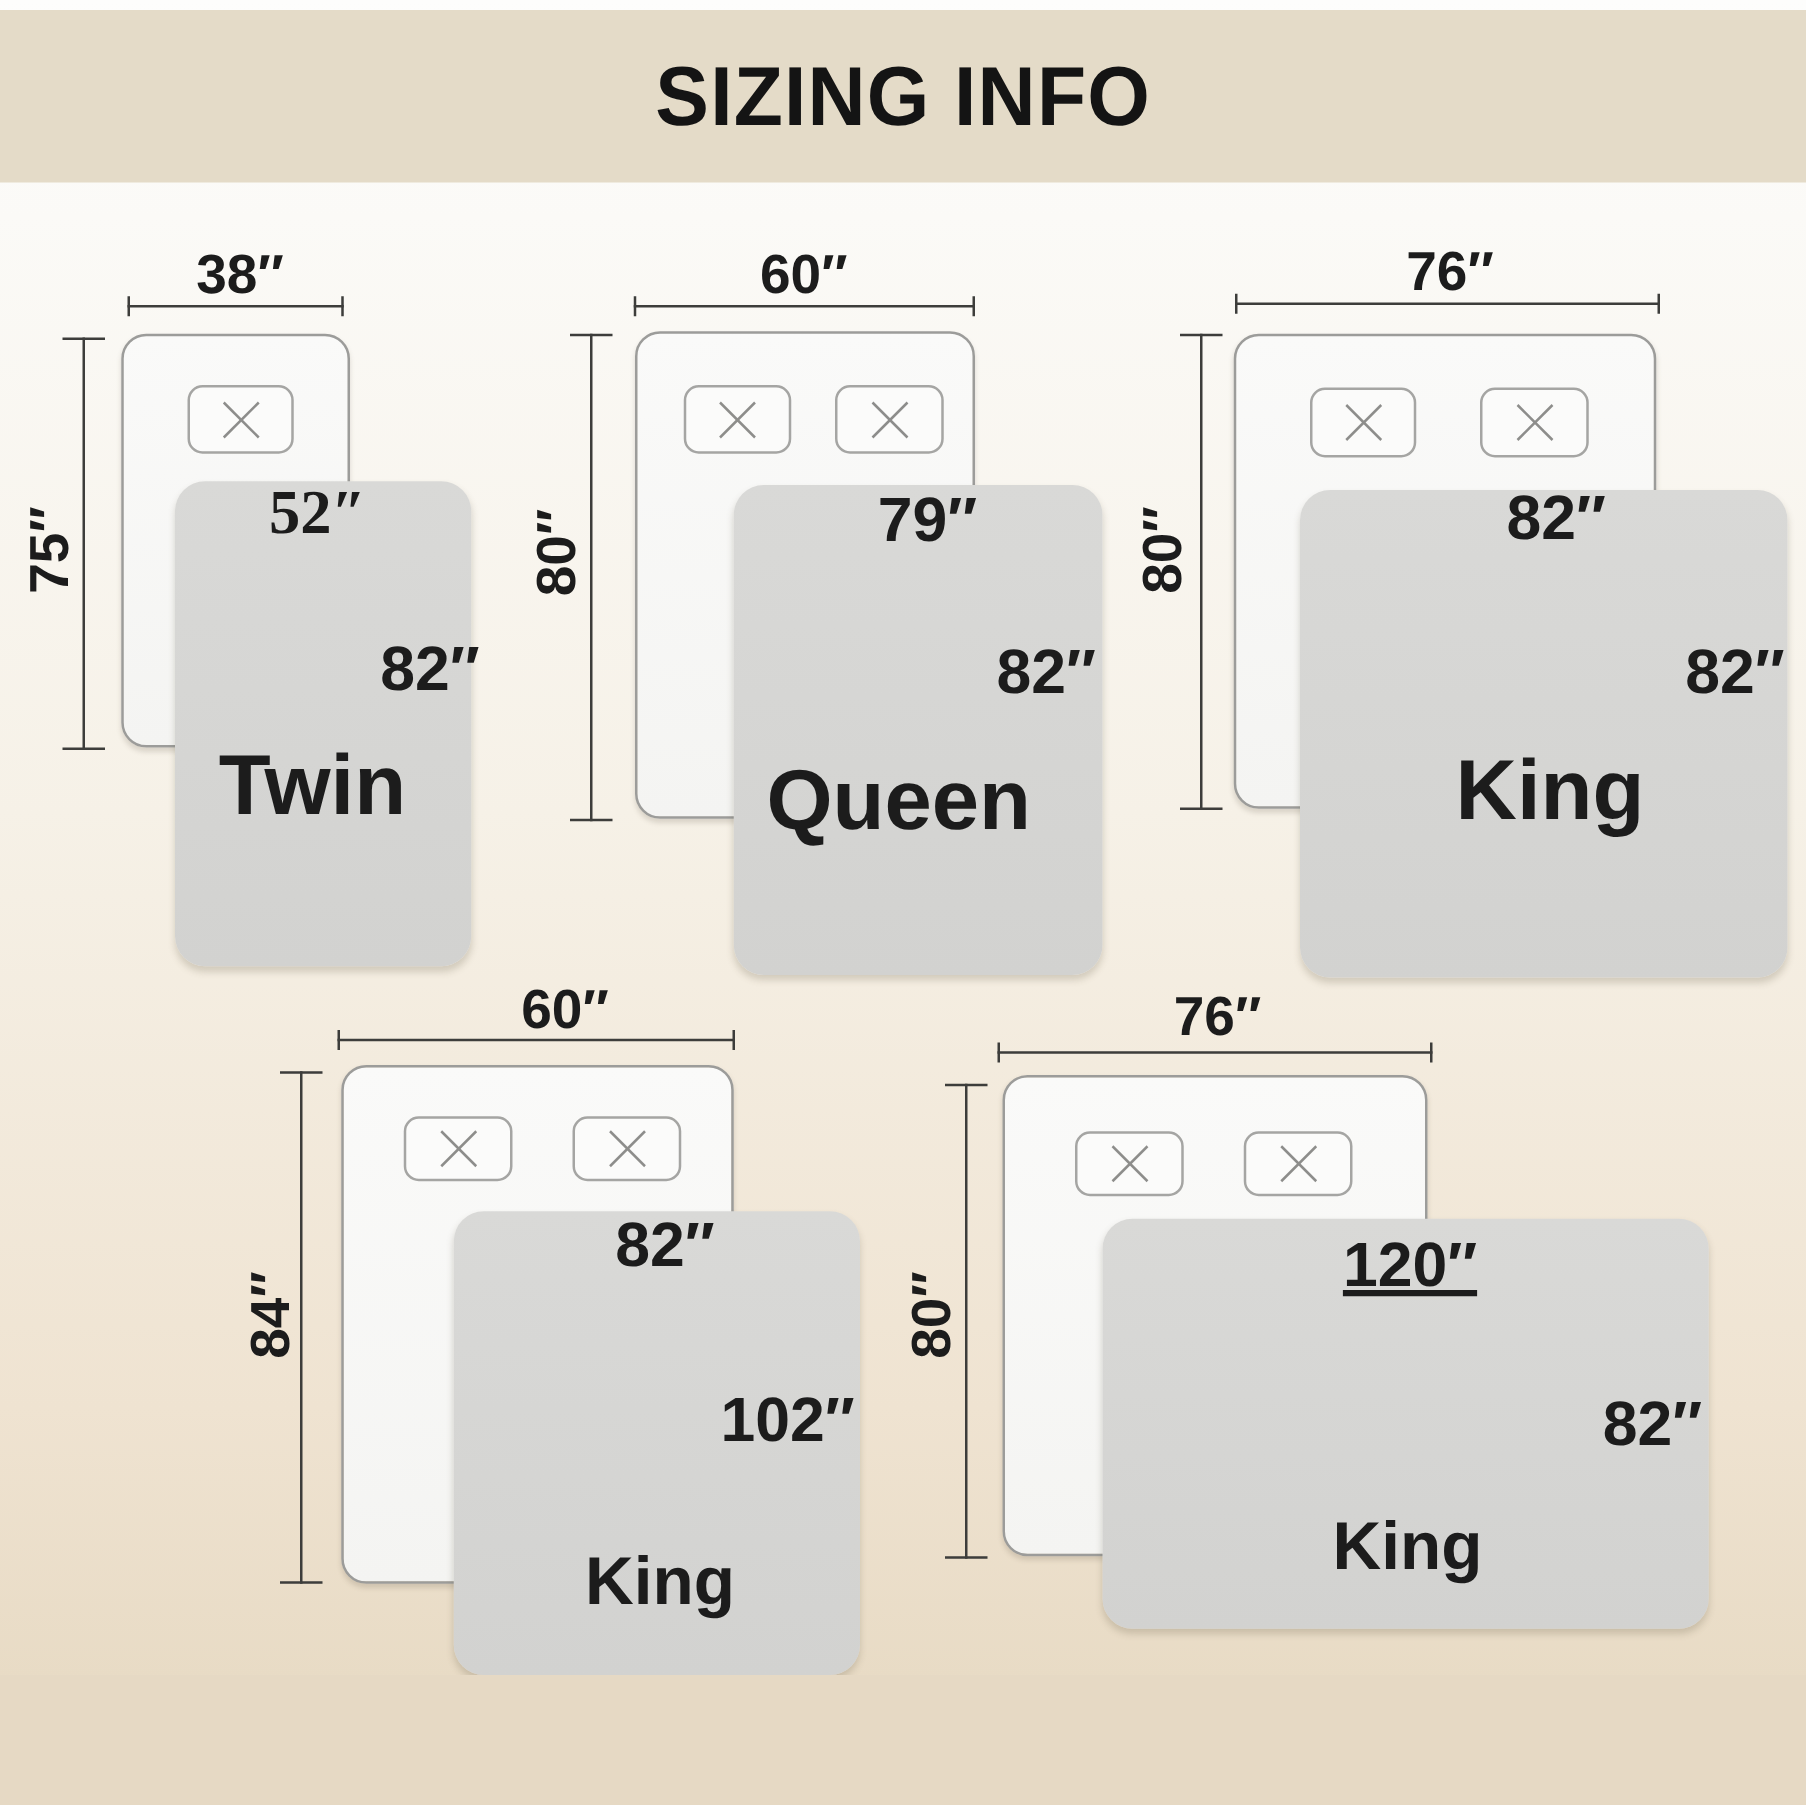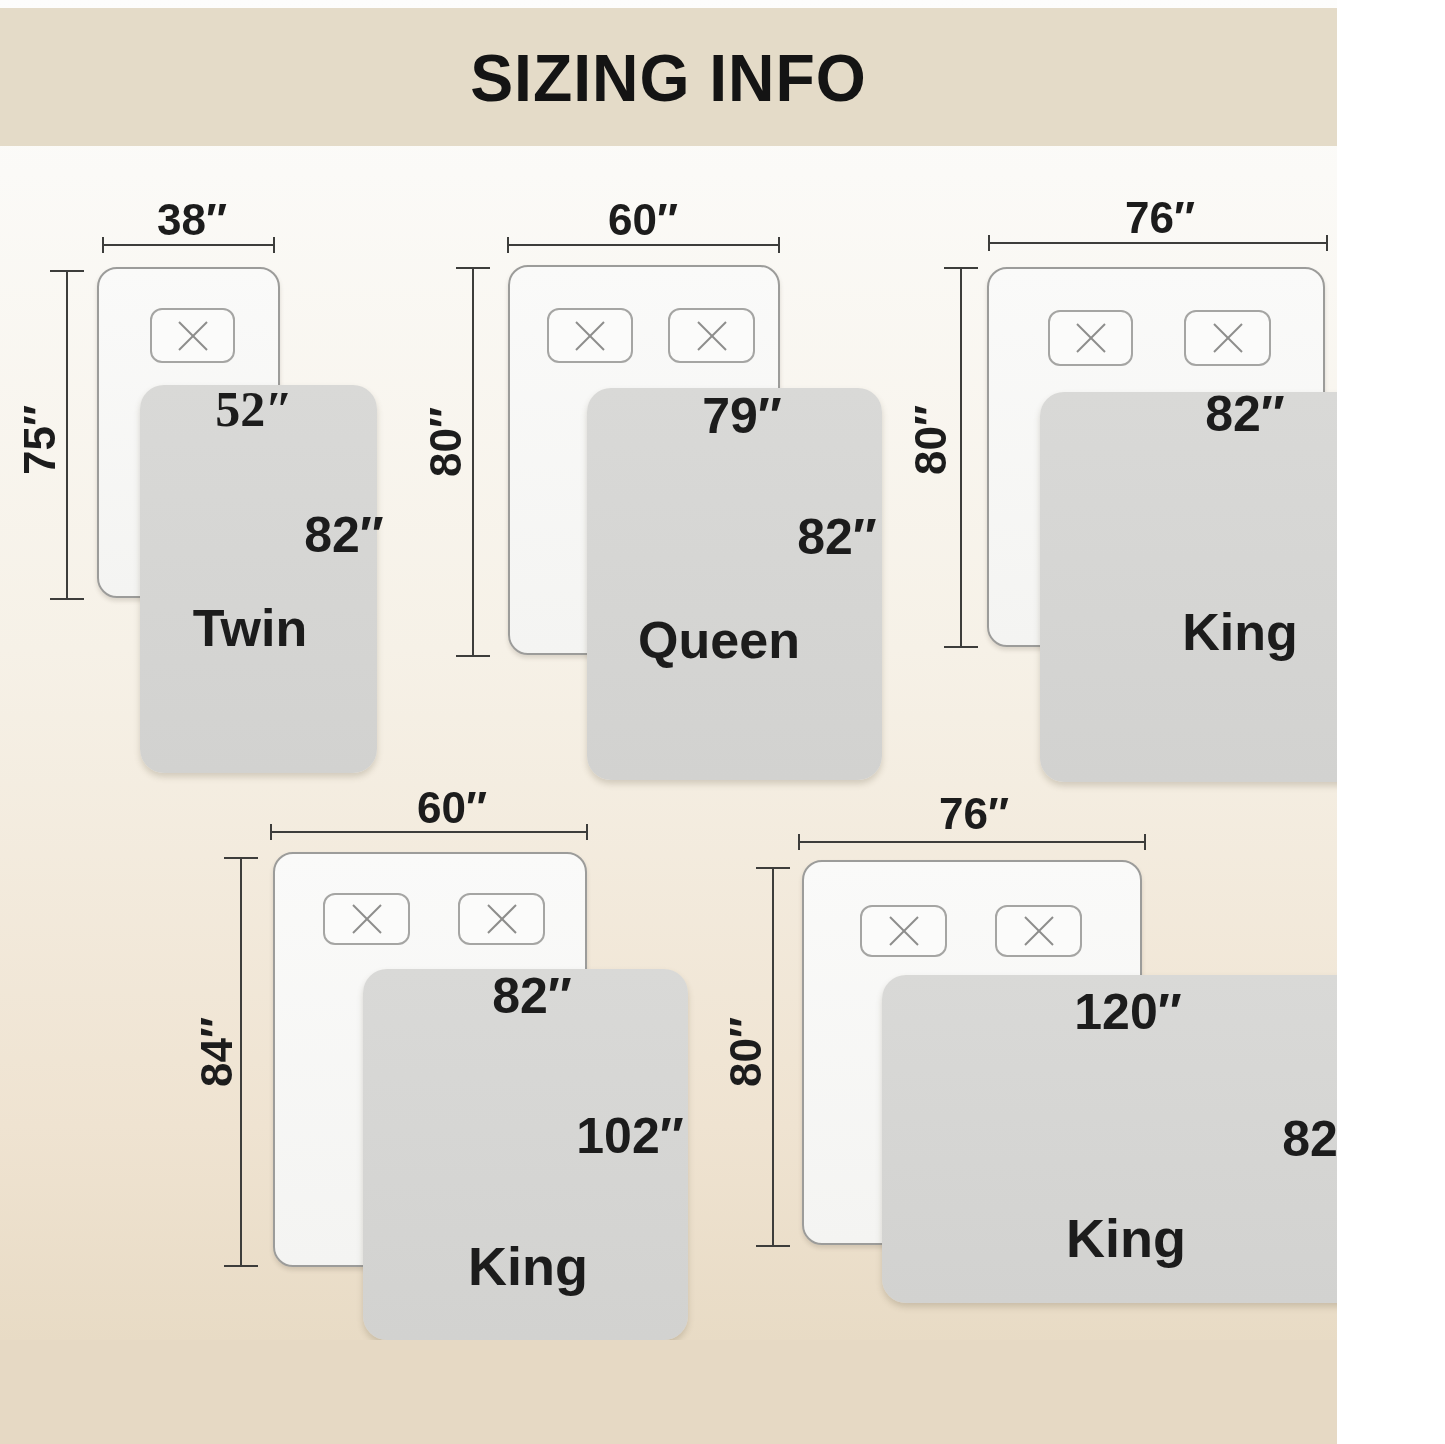--- a/index.html
+++ b/index.html
@@ -1,17 +1,17 @@
 <!DOCTYPE html>
 <html><head>
 <meta charset="utf-8">
 <style>
   html,body{margin:0;padding:0;background:#ffffff;}
   .canvas{
-    position:relative;width:1337px;height:1444px;overflow:hidden;
+    position:relative;width:1445px;height:1444px;overflow:hidden;
     font-family:"Liberation Sans","DejaVu Sans",sans-serif;color:#1c1c1c;
     background:linear-gradient(180deg,#fdfdfc 0%,#fbfaf7 12%,#f6f1e7 45%,#efe3d1 78%,#e8dbc5 93%,#e6d9c3 100%);
   }
   .header-band{
     position:absolute;left:0;top:8px;width:100%;height:138px;
     background:#e4dbc8;display:flex;align-items:center;justify-content:center;
   }
   .title{
     font-size:67px;font-weight:bold;letter-spacing:1px;color:#141414;
     transform:scaleX(.96);
@@ -57,21 +57,21 @@
   .blanket{
     position:absolute;background:linear-gradient(180deg,#d9d9d7,#d2d2d0);
     border-radius:24px;box-shadow:0 4px 6px rgba(90,80,60,.22);
   }
   .blanket-w,.blanket-h{
     position:absolute;font-size:50px;font-weight:bold;white-space:nowrap;
     transform:translate(-50%,-50%);
   }
   .size-name{
     position:absolute;font-weight:bold;white-space:nowrap;text-align:center;
-    transform:translate(-50%,-50%);font-size:52px;line-height:58px;
+    transform:translate(-50%,-50%);font-size:68px;line-height:58px;
   }
   .size-name.two-line{font-size:54px;line-height:57px;}
 </style>
 </head>
 <body>
 
 <div class="canvas">
 
   <div class="header-band">
     <div class="title">SIZING INFO</div>
@@ -192,21 +192,21 @@
           </svg>
       </div>
       <div class="pillow" style="left:191px;top:43px;width:83px;height:48px;">
         <svg width="52" height="40" viewBox="0 0 52 40">
             <line x1="12" y1="6" x2="40" y2="34" stroke="#8d8d8b" stroke-width="2"></line>
             <line x1="40" y1="6" x2="12" y2="34" stroke="#8d8d8b" stroke-width="2"></line>
           </svg>
       </div>
     </div>
     <div class="blanket" style="left:882px;top:975px;width:485px;height:328px;"></div>
-    <div class="blanket-w" style="left:1128px;top:1012px;">120″</div>
+    <div class="blanket-w" style="left:1128px;top:1012px;text-decoration:underline;">120″</div>
     <div class="blanket-h" style="left:1322px;top:1139px;">82″</div>
     <div class="size-name two-line" style="left:1126px;top:1238px;">
       <div>King</div>
     </div>
   </div>
 
   <div class="footer-band"></div>
 
 </div>
 

